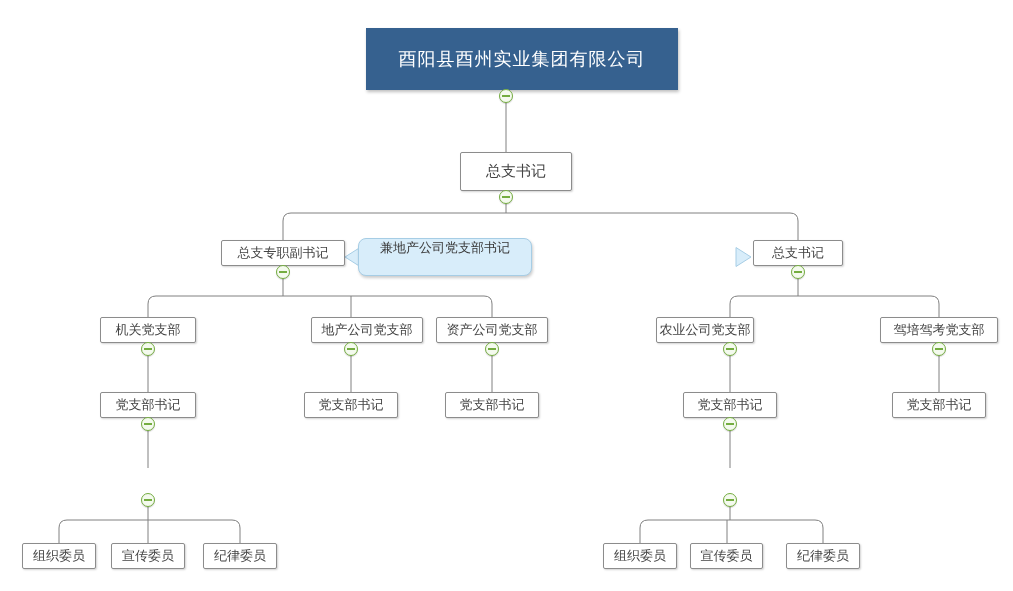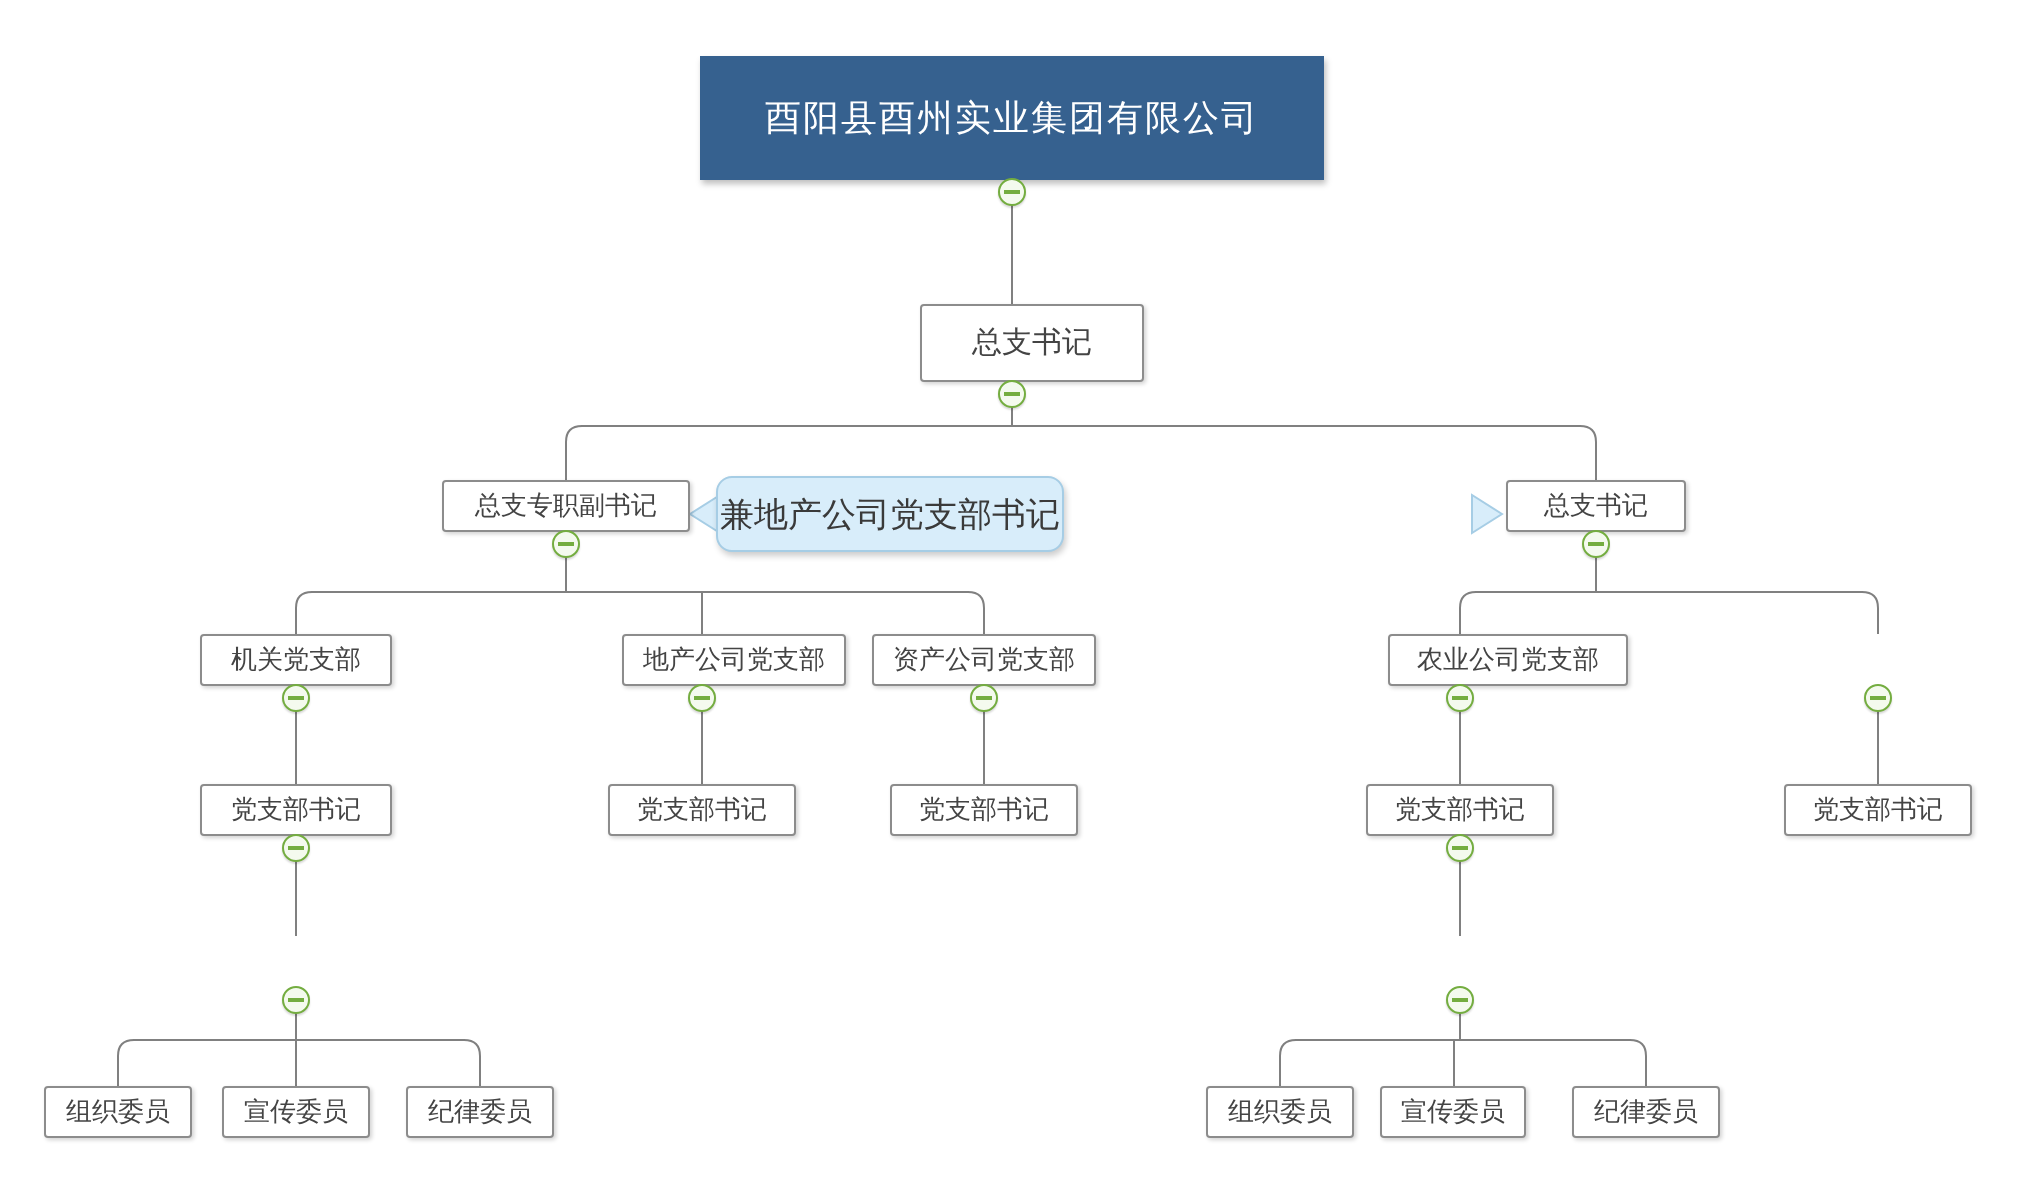--- a/index.html
+++ b/index.html
@@ -24,30 +24,31 @@
     box-sizing:border-box;border-radius:2px;
     box-shadow:1px 1px 2px rgba(0,0,0,.18);
     cursor:default;
   }
   .node.root{
     background:var(--root-fill,#36618f);
     color:var(--root-text,#fff);
     border:none;border-radius:0;
     font-size:18px;letter-spacing:1px;
     box-shadow:1px 2px 3px rgba(0,0,0,.25);
+    margin-left:16px;
   }
   .node.lvl2{font-size:15px;margin-left:10px;}
 
   .callout{
     position:absolute;z-index:2;
-    display:flex;align-items:center;justify-content:center;
+    display:flex;justify-content:center;
     background:var(--callout-fill,#d8edfa);
     border:1px solid var(--callout-border,#a6cde5);
     color:var(--callout-text,#3a3a3a);
-    font-size:17px;white-space:nowrap;
+    font-size:13px;white-space:nowrap;
     box-sizing:border-box;border-radius:8px;
     box-shadow:1px 2px 3px rgba(0,0,0,.2);
   }
 
   .collapse{
     position:absolute;z-index:3;
     width:14px;height:14px;border-radius:50%;
     background:var(--collapse-fill,#f4faee);
     border:1px solid var(--collapse-green,#74ad40);
     box-sizing:border-box;
@@ -121,22 +122,25 @@
 
   <div class="node" style="left:100px;top:317px;width:96px;height:26px">
     <span>机关党支部</span>
   </div>
   <div class="node" style="left:311px;top:317px;width:112px;height:26px">
     <span>地产公司党支部</span>
   </div>
   <div class="node" style="left:436px;top:317px;width:112px;height:26px">
     <span>资产公司党支部</span>
   </div>
-  <div class="node" style="left:694px;top:317px;width:120px;height:26px">
+  <div class="node" style="left:656px;top:317px;width:98px;height:26px">
     <span>农业公司党支部</span>
+  </div>
+  <div class="node" style="left:880px;top:317px;width:118px;height:26px">
+    <span>驾培驾考党支部</span>
   </div>
 
   <div class="node" style="left:100px;top:392px;width:96px;height:26px">
     <span>党支部书记</span>
   </div>
   <div class="node" style="left:304px;top:392px;width:94px;height:26px">
     <span>党支部书记</span>
   </div>
   <div class="node" style="left:445px;top:392px;width:94px;height:26px">
     <span>党支部书记</span>

